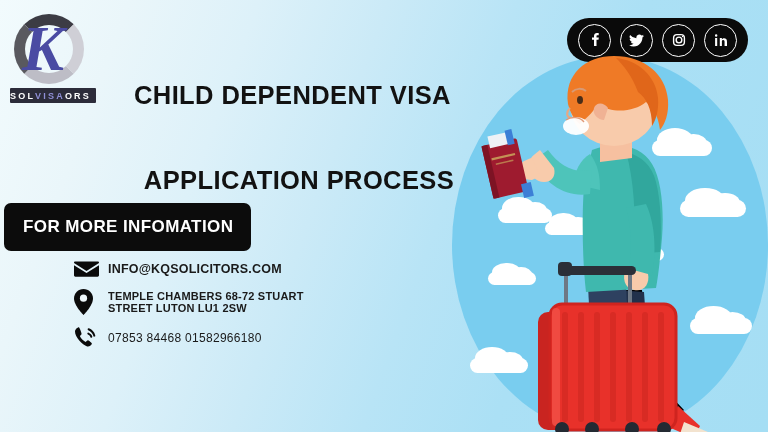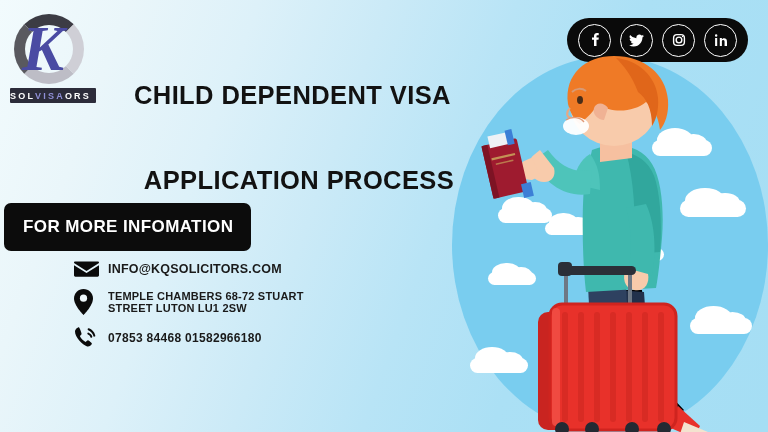--- a/index.html
+++ b/index.html
@@ -192,21 +192,21 @@
     color: #0b0b0b;
   }
   .contact-text {
     font-size: 12.5px;
     font-weight: bold;
     color: #1a1a1a;
     letter-spacing: 0.2px;
     line-height: 14px;
   }
   .contact-text.addr { font-size: 11px; line-height: 12.5px; }
-  .contact-text.tel  { font-size: 12px; font-weight: bold; letter-spacing: 0.3px; }
+  .contact-text.tel  { font-size: 12px; font-weight: normal; letter-spacing: 0.3px; }
 
   
   .traveller {
     position: absolute;
     left: 440px;
     top: 54px;
     width: 328px;
     height: 378px;
   }
   .traveller svg { display: block; }

